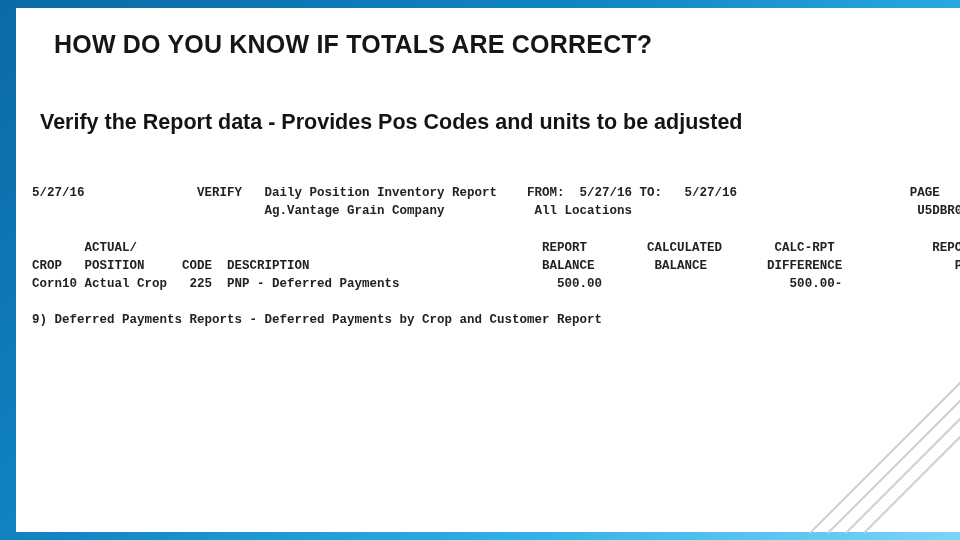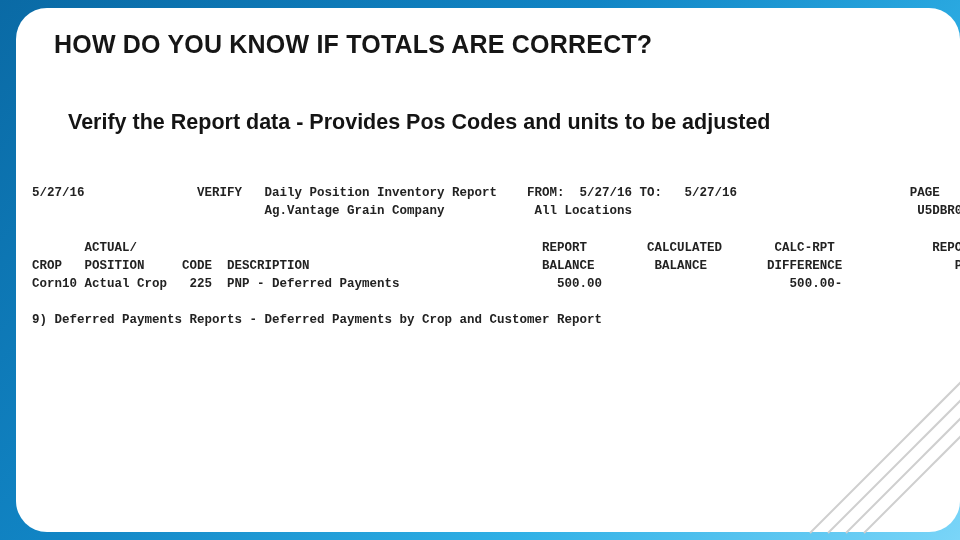--- a/index.html
+++ b/index.html
@@ -15,39 +15,37 @@
     position: relative;
   }
   .slide {
     position: absolute;
     top: 8px;
     left: 16px;
     right: 0;
     bottom: 8px;
     background: #ffffff;
     box-sizing: border-box;
-    border-radius: 31px;
   }
   .title {
     position: absolute;
     top: 22px;
     left: 38px;
     font-size: 25px;
     font-weight: 700;
     color: #161616;
     letter-spacing: 0.2px;
   }
   .subtitle {
     position: absolute;
     top: 102px;
     left: 24px;
     font-size: 21.5px;
     font-weight: 700;
     color: #141414;
-    margin-left: 28px;
   }
   .report {
     position: absolute;
     top: 158px;
     left: 16px;
     right: 16px;
     font-family: "Courier New", Courier, monospace;
     font-size: 12.5px;
     line-height: 1.45;
     font-weight: 700;

